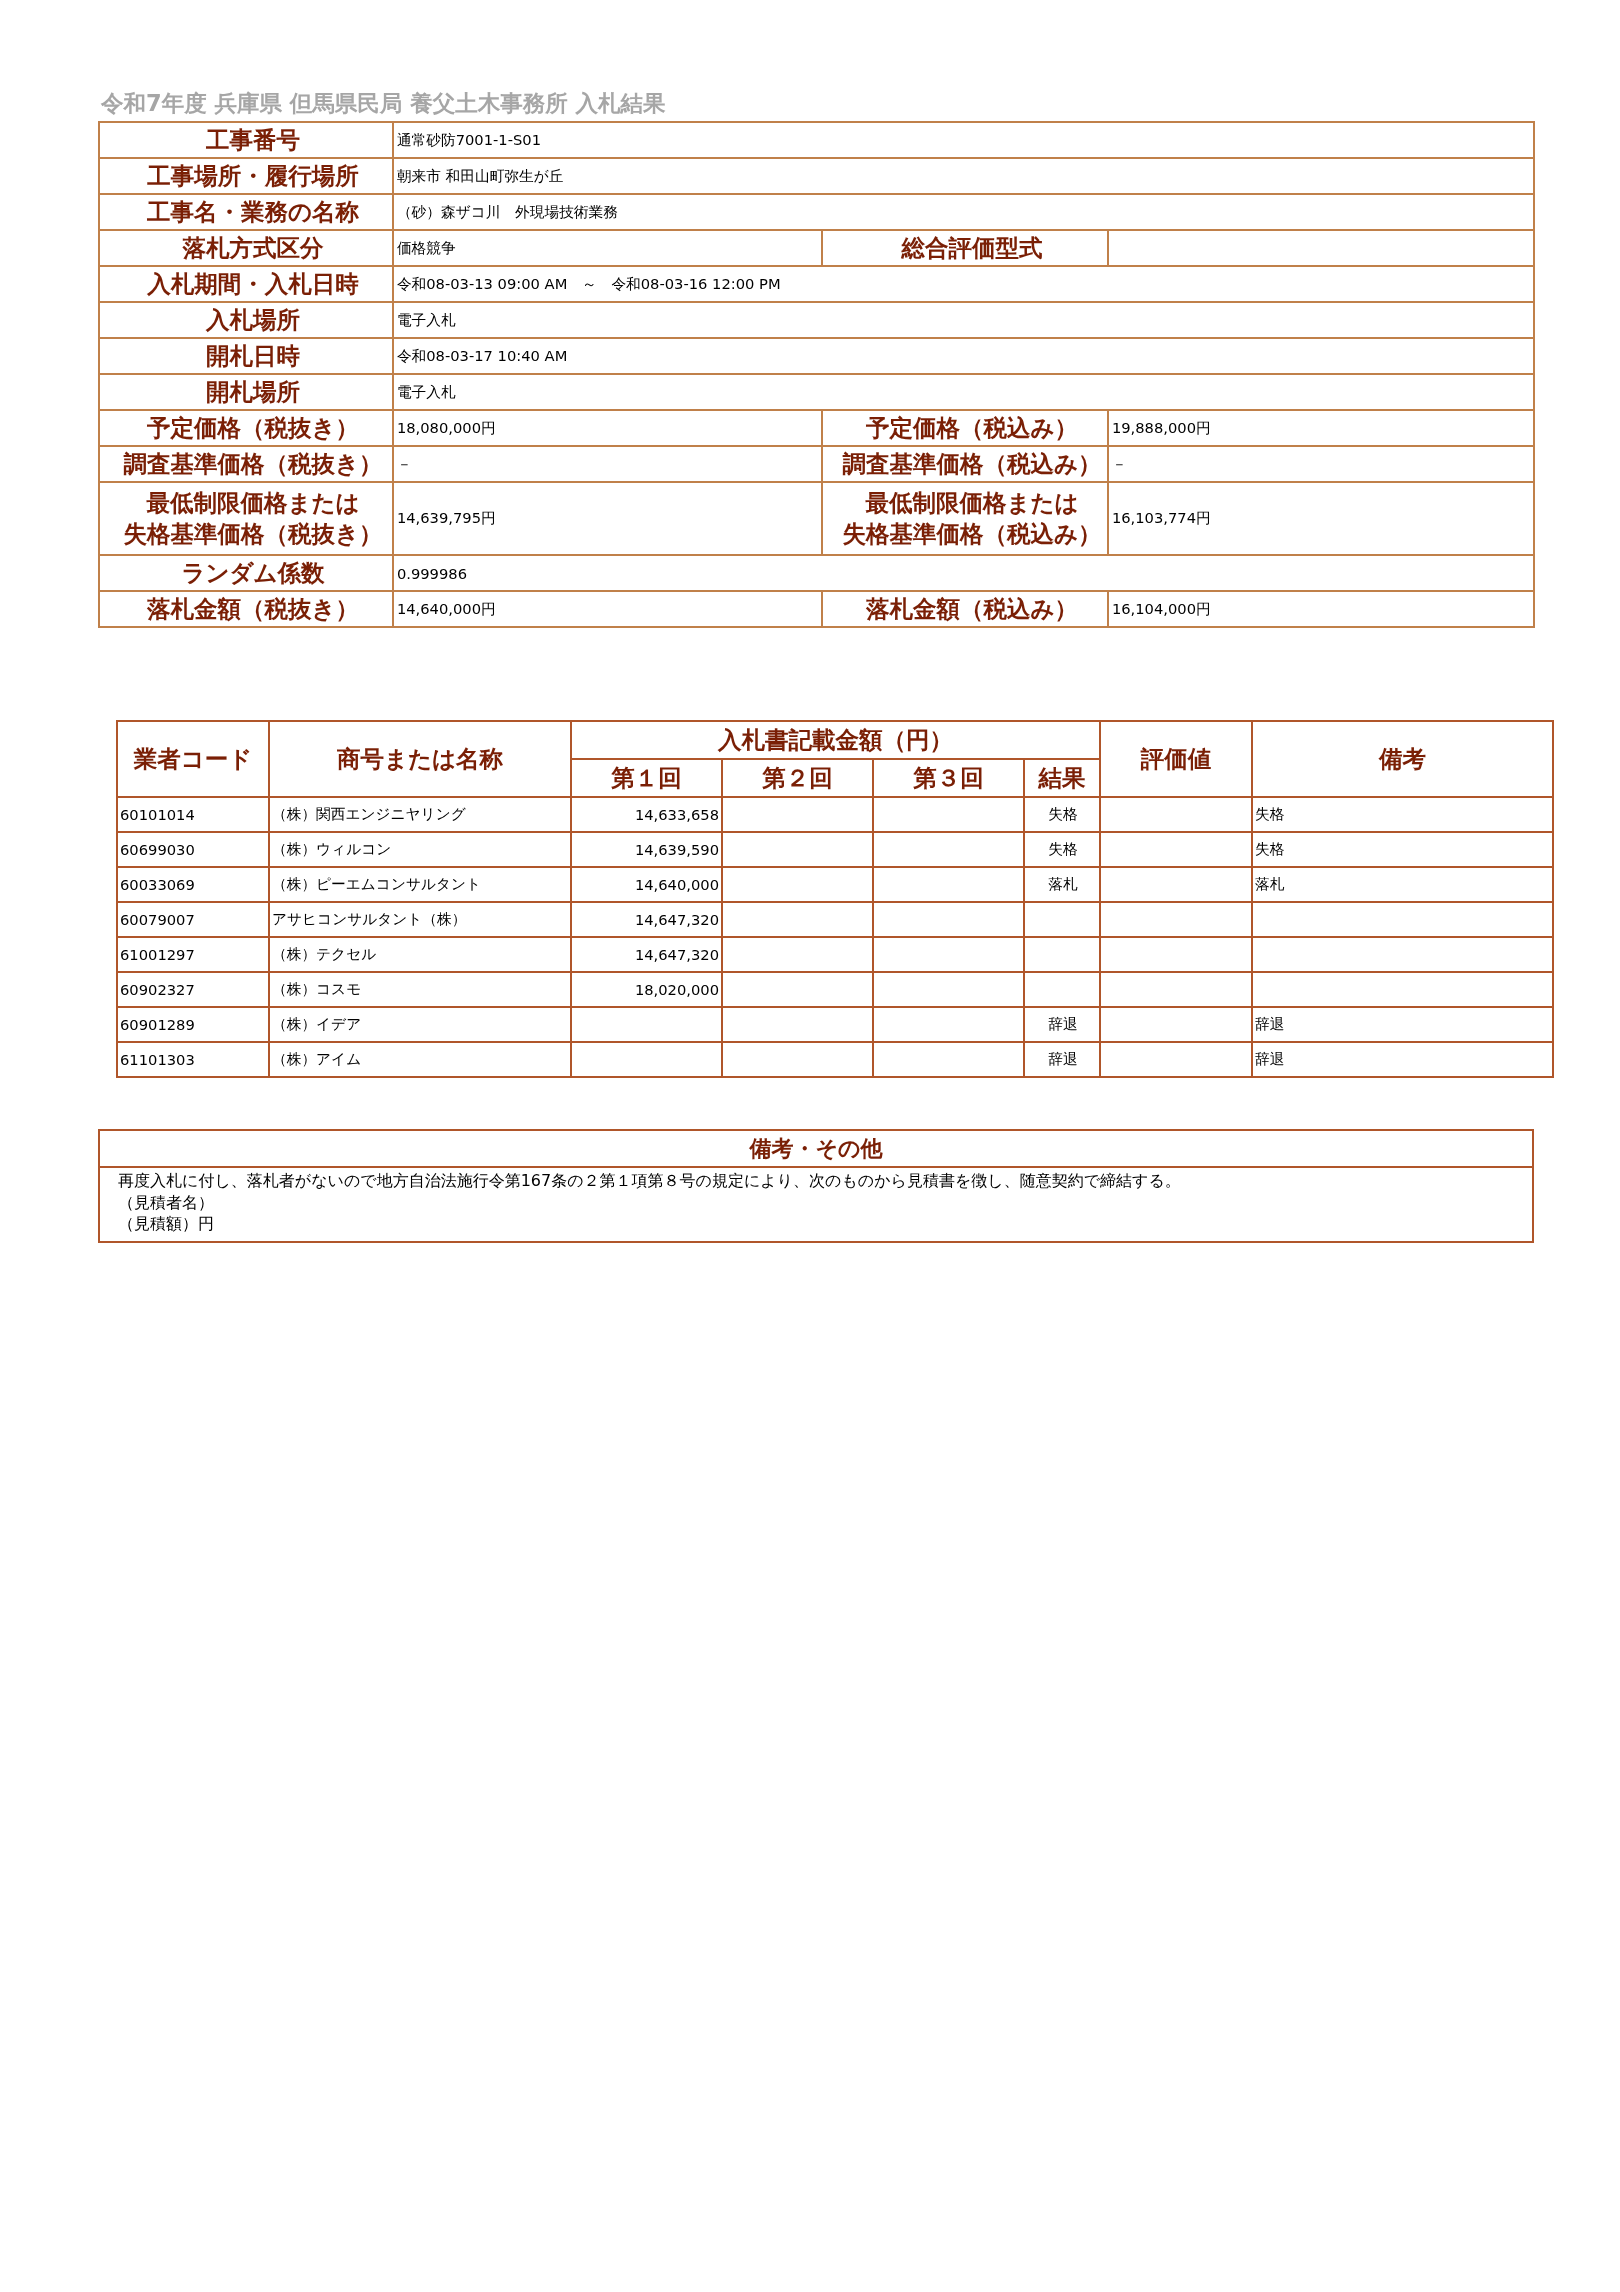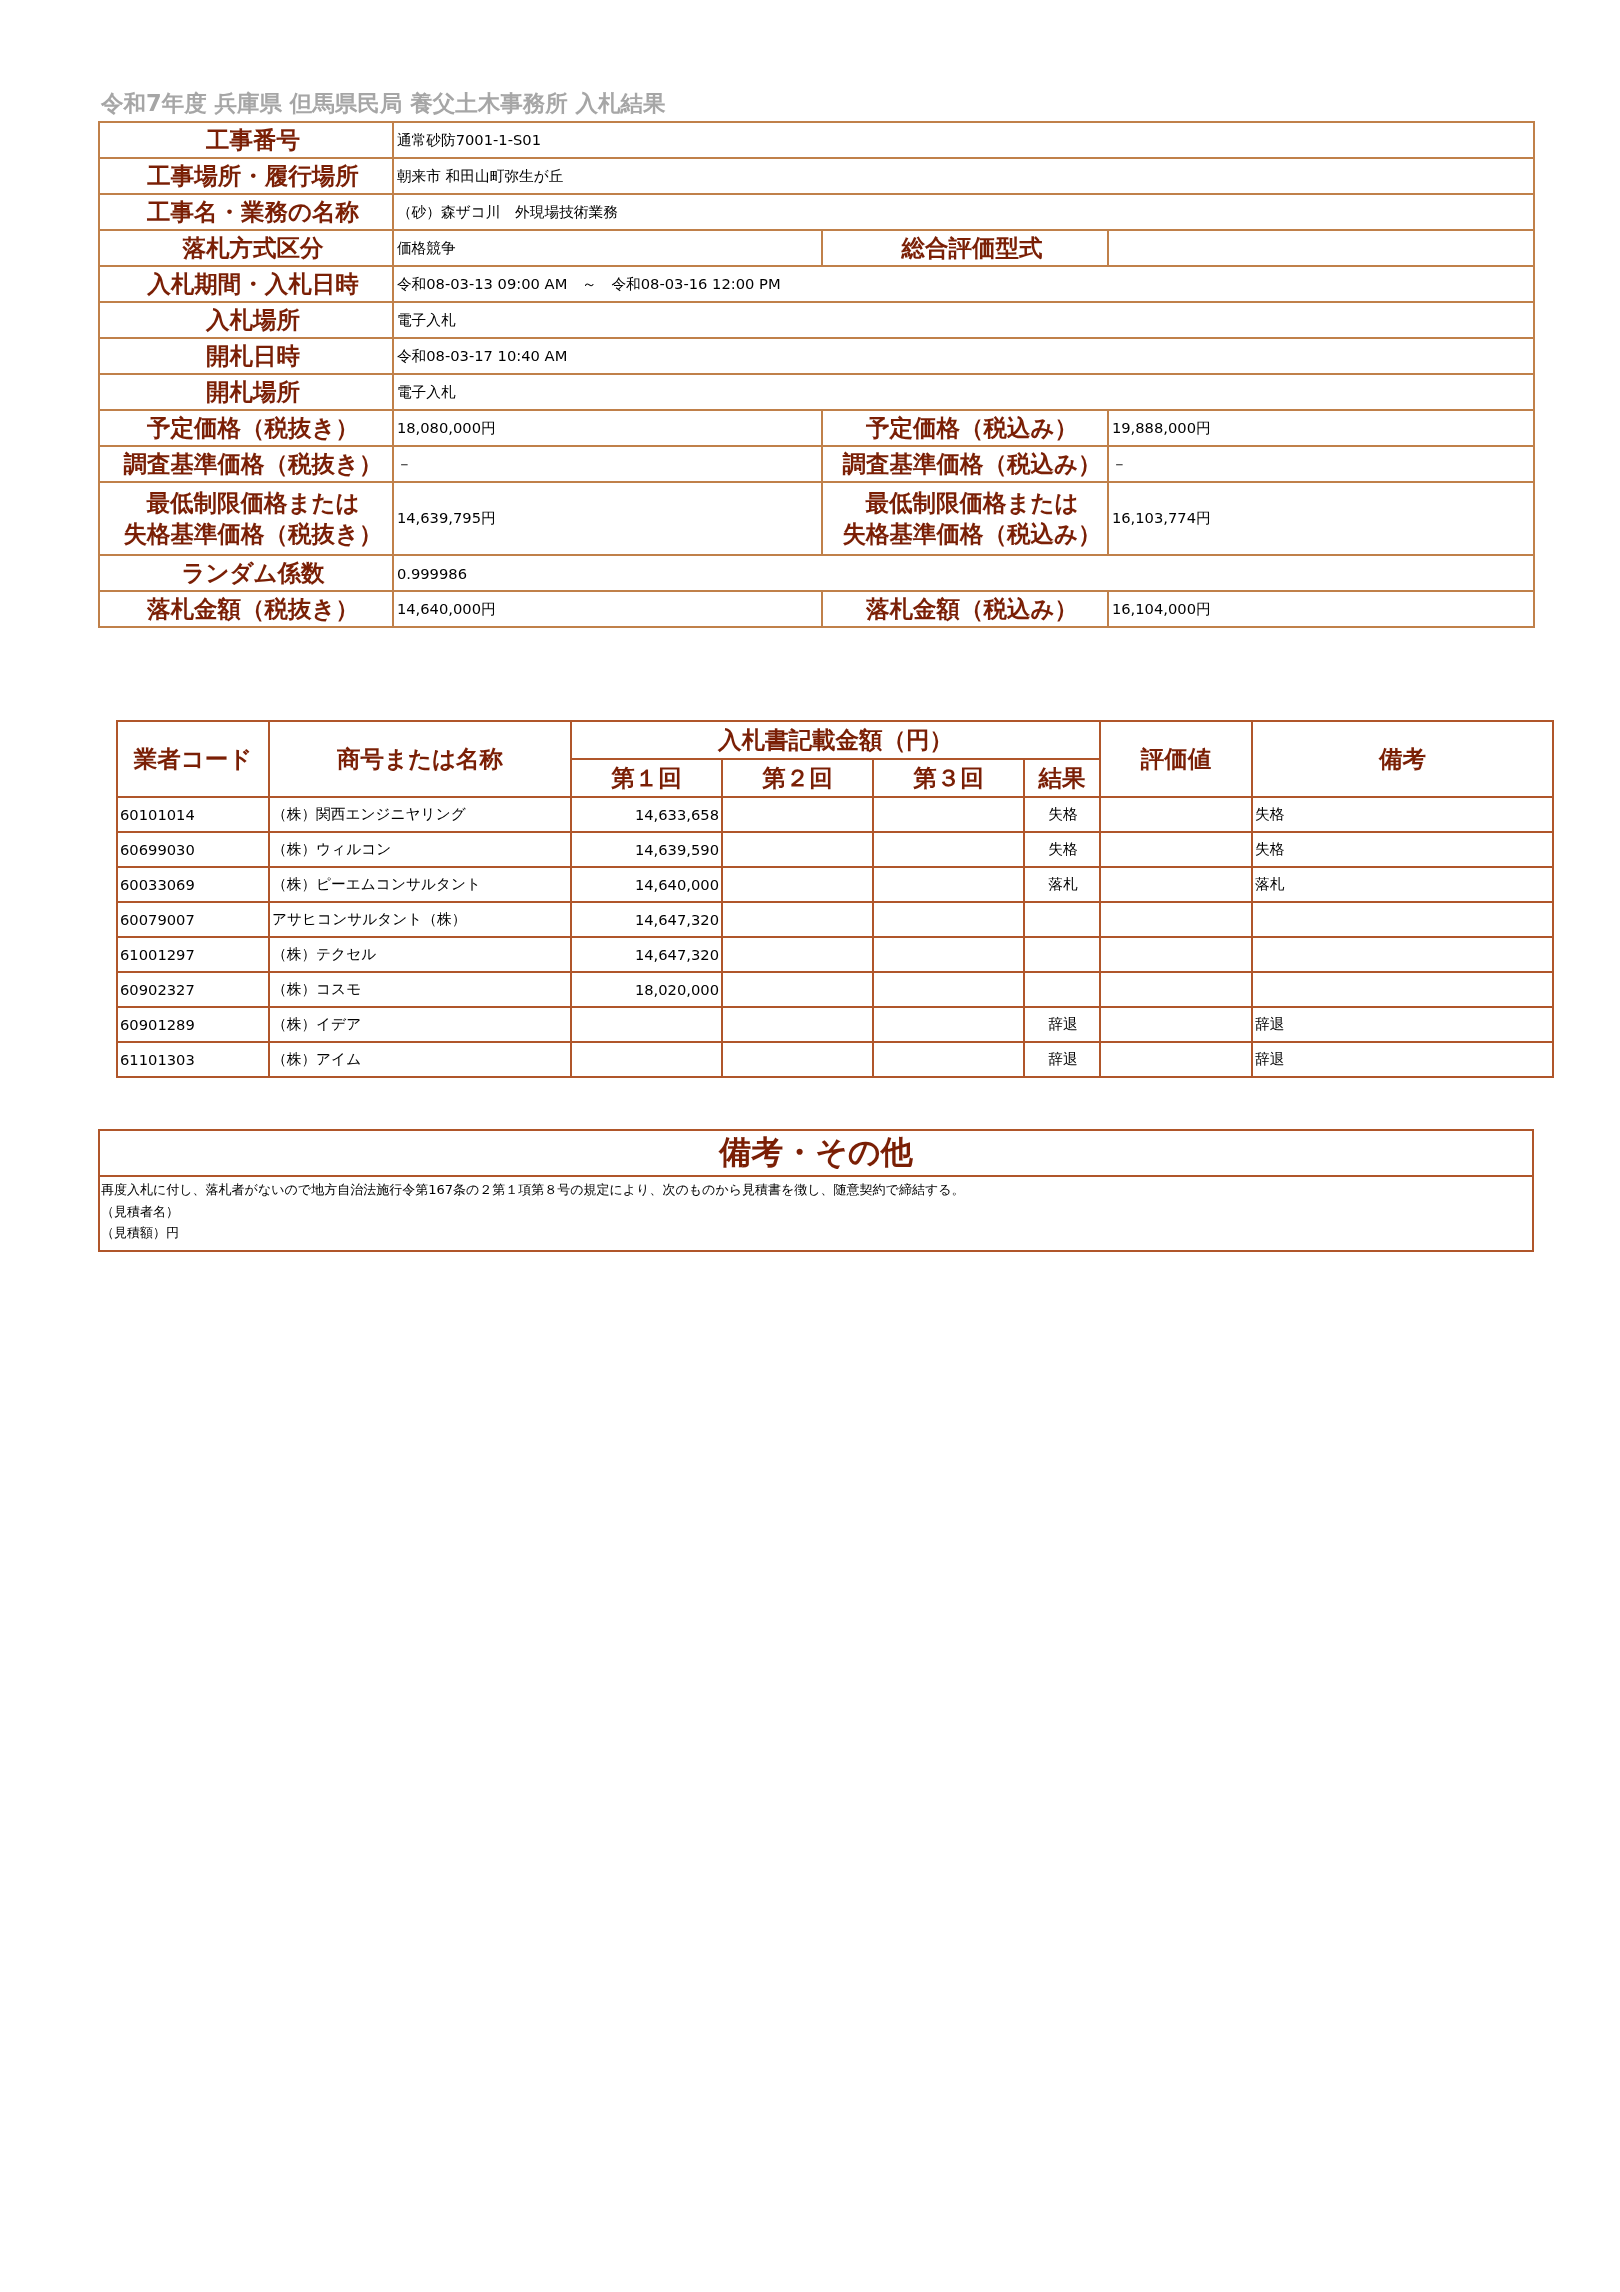--- a/index.html
+++ b/index.html
@@ -13,22 +13,22 @@
   .lbl2 { line-height:31px; }
   .val { font-size:14.7px; padding-left:2.9px; }
   .bids { left:116px; top:720px; width:1436px; }
   .bids td, .bids th { border-color:#b0562a; }
   .bids th { color:#7a1f05; font-weight:bold; font-size:23.5px; text-align:center; }
   .bids td { height:33px; font-size:14.7px; padding-left:2px; }
   .num { text-align:right; padding-right:2px !important; }
   .ctr { text-align:center; }
   .remarks { left:98px; top:1129px; width:1436px; }
   .remarks td { border-color:#b0562a; }
-  .remarks .head { color:#7a1f05; font-weight:bold; font-size:32px; text-align:center; height:35px; }
-  .remarks .body { font-size:13px; line-height:21.6px; padding:2px 1px; vertical-align:top; height:69px; white-space:normal; }
+  .remarks .head { color:#7a1f05; font-weight:bold; font-size:22px; text-align:center; height:35px; }
+  .remarks .body { font-size:16px; line-height:21.6px; padding:2px 18px; vertical-align:top; height:69px; white-space:normal; }
 </style>
 </head>
 <body>
 
 <div class="title">令和7年度 兵庫県 但馬県民局 養父土木事務所 入札結果</div>
 
 <table class="info">
   <colgroup>
       <col style="width:294px">
       <col style="width:429px">

